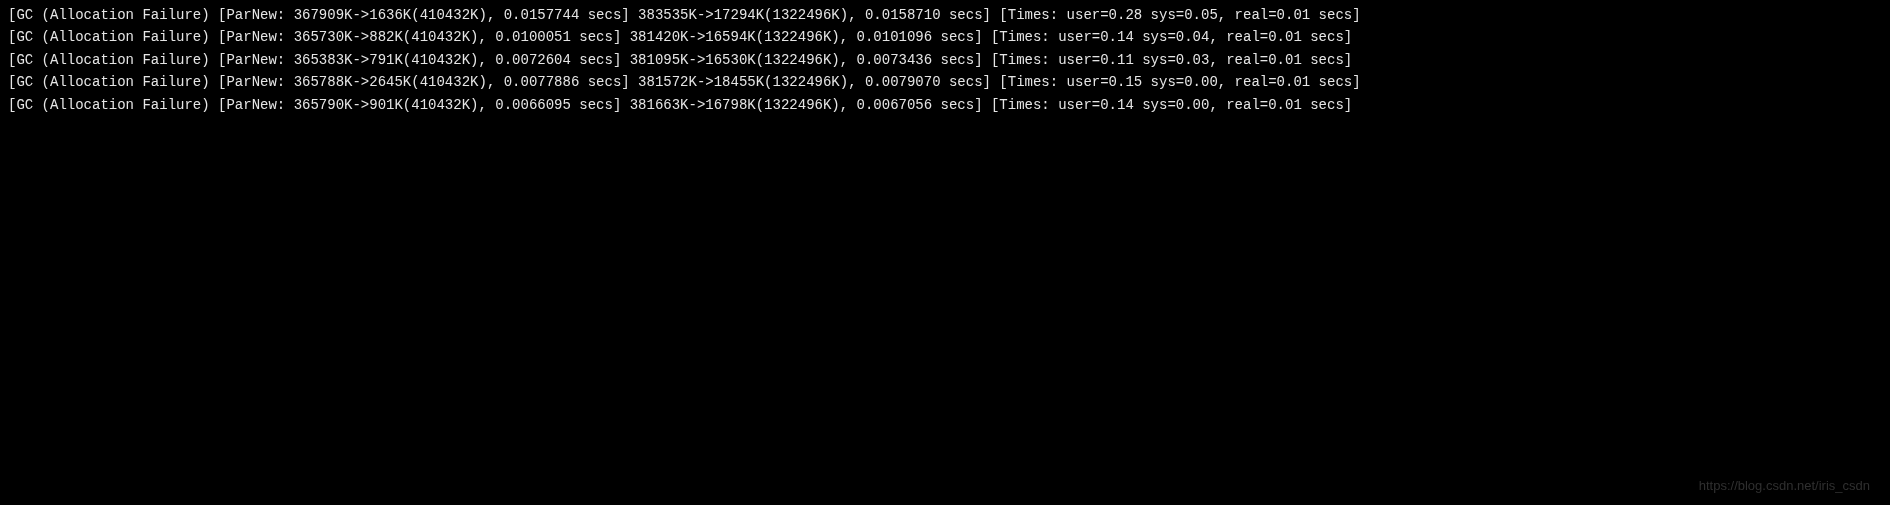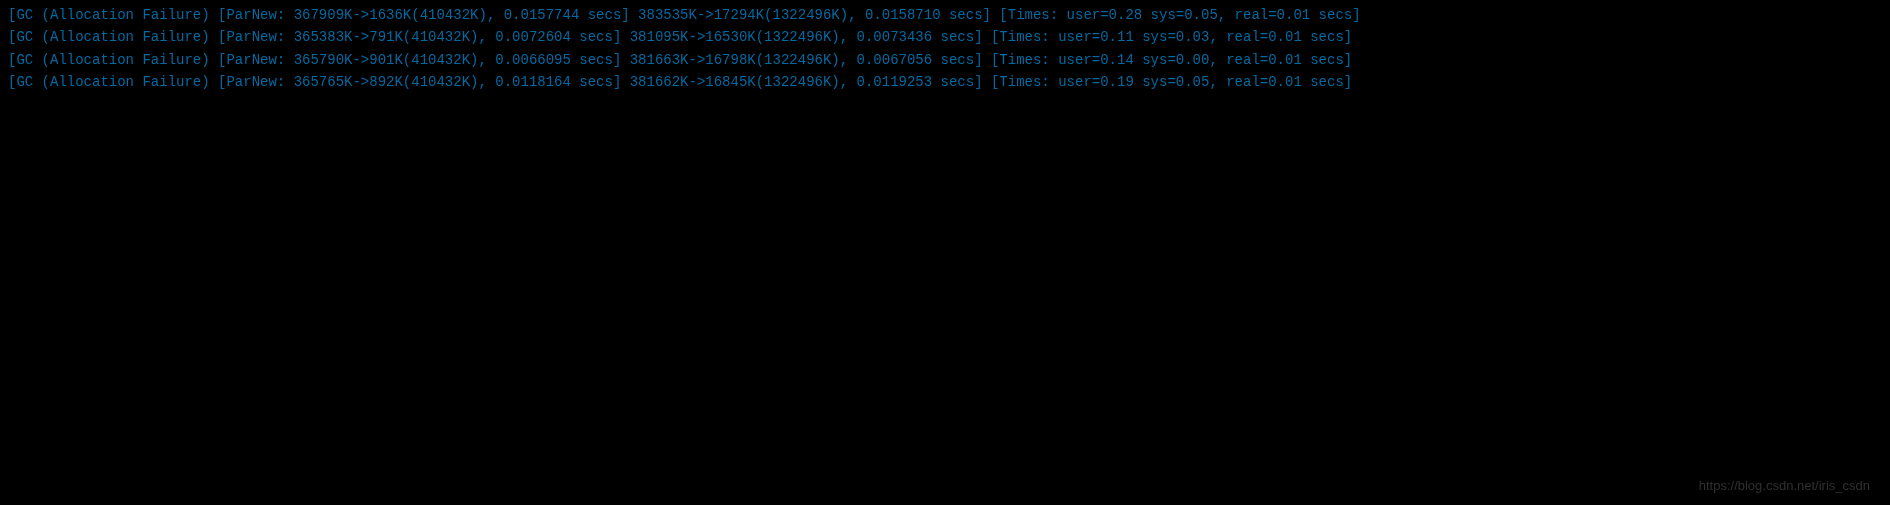--- a/index.html
+++ b/index.html
@@ -12,38 +12,39 @@
       font-family: 'Consolas', 'Monaco', 'Courier New', monospace;
       font-size: 14px;
       line-height: 1.6;
       padding: 4px 8px;
       width: 1890px;
       height: 505px;
       overflow: hidden;
       position: relative;
     }
     .log-line {
-      color: #0369a1;
+      color: #e5e5e5;
       white-space: pre-wrap;
       word-break: break-all;
       font-weight: normal;
     }
     .watermark {
       position: absolute;
       bottom: 8px;
       right: 20px;
       color: #444444;
       font-size: 13px;
       font-family: Arial, sans-serif;
       opacity: 0.7;
     }
   </style>
 </head>
 <body>
 
 <div id="terminal-output">
     <div class="log-line">[GC (Allocation Failure) [ParNew: 367909K-&gt;1636K(410432K), 0.0157744 secs] 383535K-&gt;17294K(1322496K), 0.0158710 secs] [Times: user=0.28 sys=0.05, real=0.01 secs]</div>
+    <div class="log-line">[GC (Allocation Failure) [ParNew: 365730K-&gt;882K(410432K), 0.0100051 secs] 381420K-&gt;16594K(1322496K), 0.0101096 secs] [Times: user=0.14 sys=0.04, real=0.01 secs]</div>
     <div class="log-line">[GC (Allocation Failure) [ParNew: 365383K-&gt;791K(410432K), 0.0072604 secs] 381095K-&gt;16530K(1322496K), 0.0073436 secs] [Times: user=0.11 sys=0.03, real=0.01 secs]</div>
+    <div class="log-line">[GC (Allocation Failure) [ParNew: 365788K-&gt;2645K(410432K), 0.0077886 secs] 381572K-&gt;18455K(1322496K), 0.0079070 secs] [Times: user=0.15 sys=0.00, real=0.01 secs]</div>
     <div class="log-line">[GC (Allocation Failure) [ParNew: 365790K-&gt;901K(410432K), 0.0066095 secs] 381663K-&gt;16798K(1322496K), 0.0067056 secs] [Times: user=0.14 sys=0.00, real=0.01 secs]</div>
-    <div class="log-line">[GC (Allocation Failure) [ParNew: 365765K-&gt;892K(410432K), 0.0118164 secs] 381662K-&gt;16845K(1322496K), 0.0119253 secs] [Times: user=0.19 sys=0.05, real=0.01 secs]</div>
   </div>
 
 <div class="watermark">https://blog.csdn.net/iris_csdn</div>
 
 </body></html>

